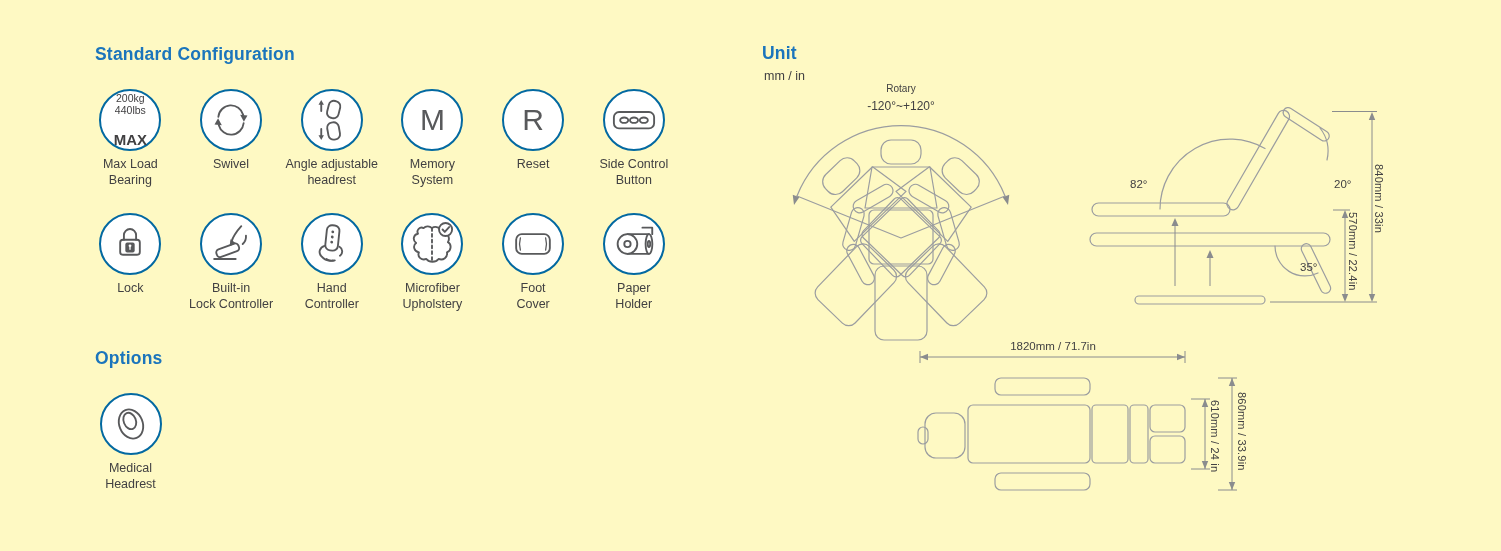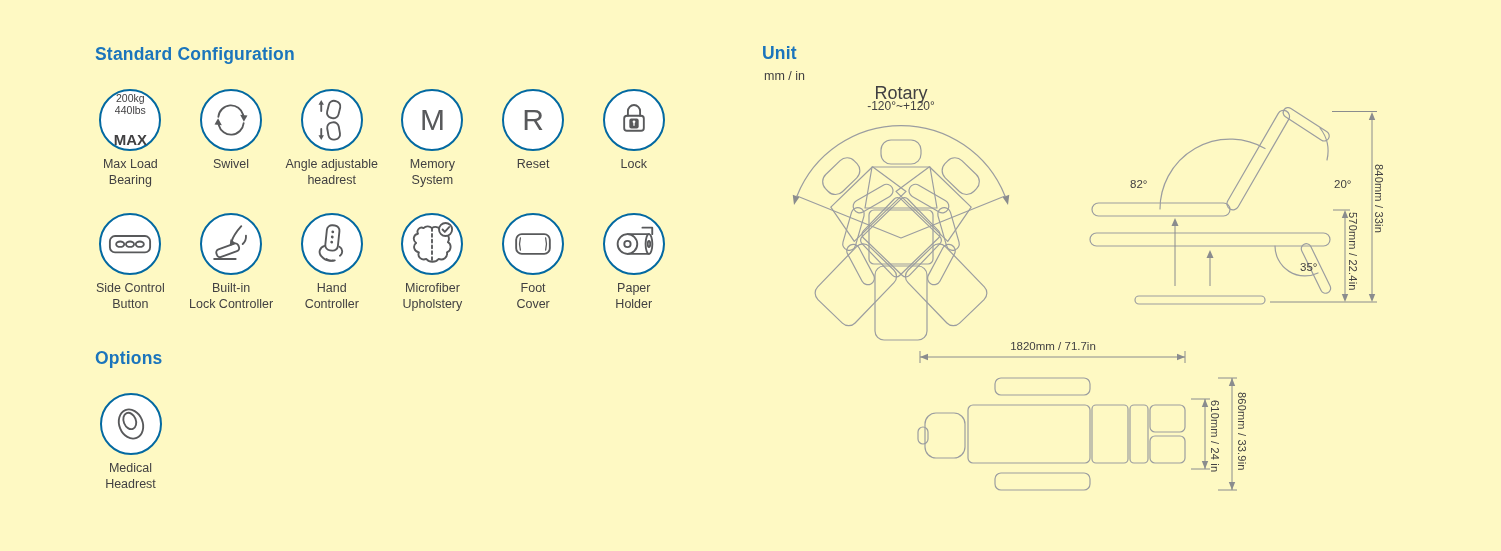--- a/index.html
+++ b/index.html
@@ -90,42 +90,42 @@
 
     <div class="feature">
       <div class="circle">
         <span class="letter">R</span>
       </div>
       <div class="flabel">Reset</div>
     </div>
 
     <div class="feature">
       <div class="circle">
+        <svg class="ic" width="62" height="62" viewBox="0 0 62 62" stroke-width="1.8">
+          <rect x="9.5" y="22.5" width="43" height="17.5" rx="5.5"></rect>
+          <ellipse cx="20.5" cy="31.2" rx="4.3" ry="2.9"></ellipse>
+          <ellipse cx="31" cy="31.2" rx="4.3" ry="2.9"></ellipse>
+          <ellipse cx="41.5" cy="31.2" rx="4.3" ry="2.9"></ellipse>
+        </svg>
+      </div>
+      <div class="flabel">Side Control
+Button</div>
+    </div>
+
+    <div class="feature">
+      <div class="circle">
         <svg class="ic" width="62" height="62" viewBox="0 0 62 62">
           <path d="M24.5 26.5 V21.5 a6.5 6.5 0 0 1 13 0 V26.5"></path>
           <rect x="20.5" y="26.5" width="21" height="16" rx="3"></rect>
           <rect class="f" x="26" y="29.5" width="10" height="10.5" rx="2"></rect>
           <circle class="wf" cx="31" cy="33" r="1.5"></circle>
           <rect class="wf" x="30.3" y="33.8" width="1.4" height="3.4"></rect>
         </svg>
       </div>
       <div class="flabel">Lock</div>
-    </div>
-
-    <div class="feature">
-      <div class="circle">
-        <svg class="ic" width="62" height="62" viewBox="0 0 62 62" stroke-width="1.8">
-          <rect x="9.5" y="22.5" width="43" height="17.5" rx="5.5"></rect>
-          <ellipse cx="20.5" cy="31.2" rx="4.3" ry="2.9"></ellipse>
-          <ellipse cx="31" cy="31.2" rx="4.3" ry="2.9"></ellipse>
-          <ellipse cx="41.5" cy="31.2" rx="4.3" ry="2.9"></ellipse>
-        </svg>
-      </div>
-      <div class="flabel">Side Control
-Button</div>
     </div>
 
     <div class="feature">
       <div class="circle">
         <svg class="ic" width="62" height="62" viewBox="0 0 62 62">
           <rect x="15" y="33.5" width="25" height="8.5" rx="3.5" transform="rotate(-20 27.5 37.8)"></rect>
           <path d="M42 12 C 37.5 17 33.5 22.5 31.5 28.5"></path>
           <polygon class="f" points="29.5,33.5 30.5,25.8 36.3,30.2"></polygon>
           <path d="M47 22 a11 11 0 0 1 -3.5 9"></path>
           <path d="M13 47 h23"></path>
@@ -206,21 +206,21 @@
         </g>
       </svg>
     </div>
     <div class="flabel">Medical
 Headrest</div>
   </div>
 
   <h2 class="heading" style="left:762px;top:43px">Unit</h2>
   <div class="subtitle" style="left:764px;top:69px">mm / in</div>
 
-  <div class="dlabel center" style="left:830px;top:83px;width:142px;font-size:18px">Rotary</div>
+  <div class="dlabel center" style="left:830px;top:83px;width:142px;font-size:10px">Rotary</div>
   <div class="dlabel center" style="left:830px;top:99px;width:142px;font-size:12px">-120°~+120°</div>
 
   <svg class="abs" style="left:770px;top:110px" width="262" height="235" viewBox="0 0 262 235">
     <defs>
       <g id="chairTop" class="thin">
         <rect x="-20" y="-98" width="40" height="24" rx="10"></rect>
         <path d="M-29 -71 L29 -71 L36 -30 L-36 -30 Z"></path>
         <g transform="rotate(16 -47.5 -9)">
             <rect x="-54" y="-31" width="13" height="44" rx="6.5"></rect>
           </g>

